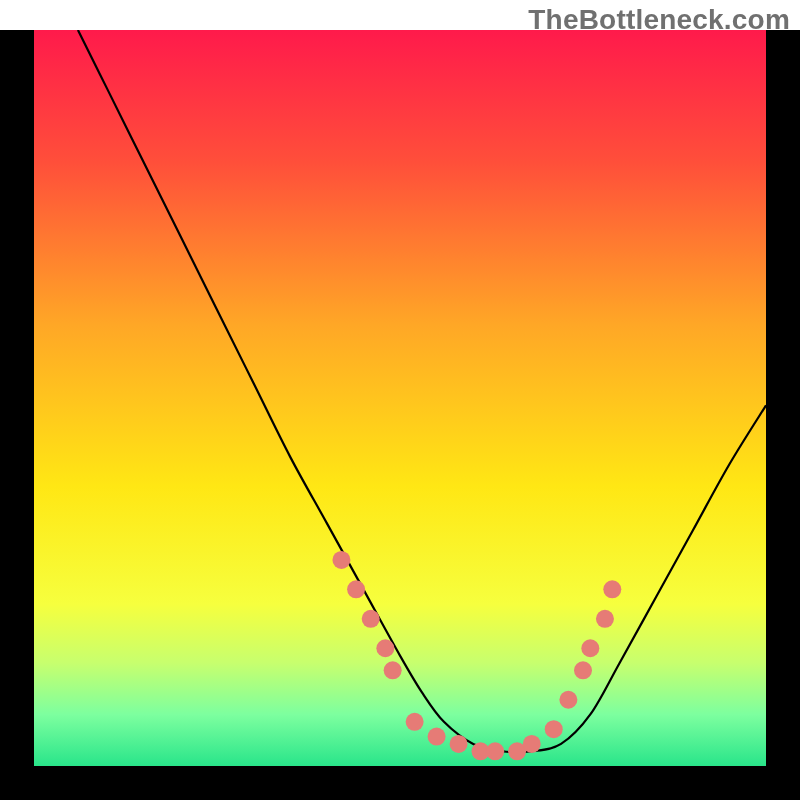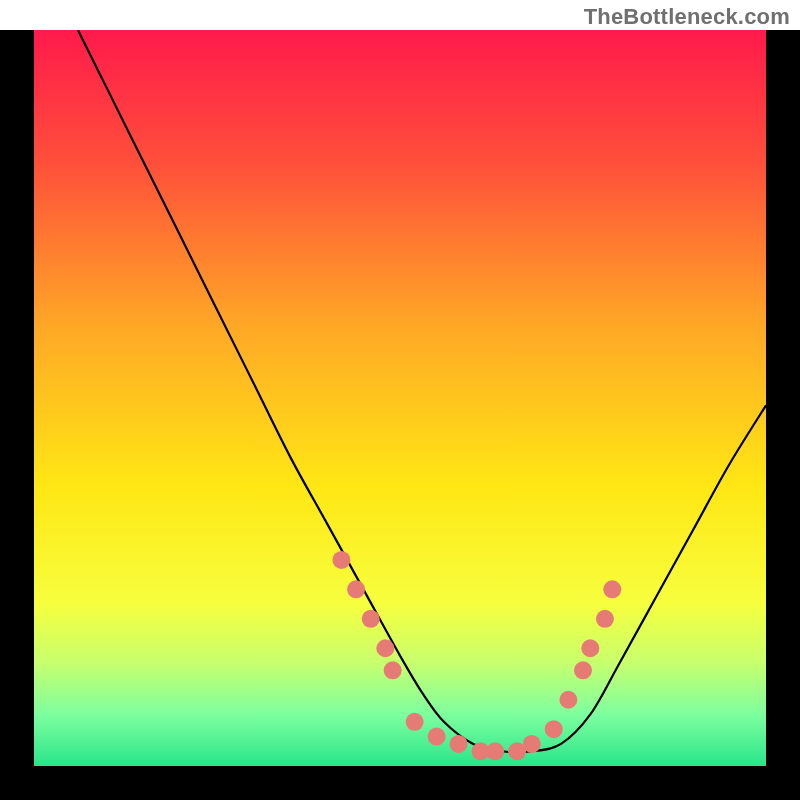--- a/index.html
+++ b/index.html
@@ -14,21 +14,21 @@
   .frame {
     position: relative;
     width: 800px;
     height: 800px;
   }
   .watermark {
     position: absolute;
     top: 4px;
     right: 10px;
     color: #707070;
-    font-size: 22px;
+    font-size: 28px;
     font-weight: 600;
     letter-spacing: 0.2px;
   }
   svg { display: block; }
 </style>
 </head>
 <body>
 
 <div class="frame">
   <div class="watermark">TheBottleneck.com</div>

